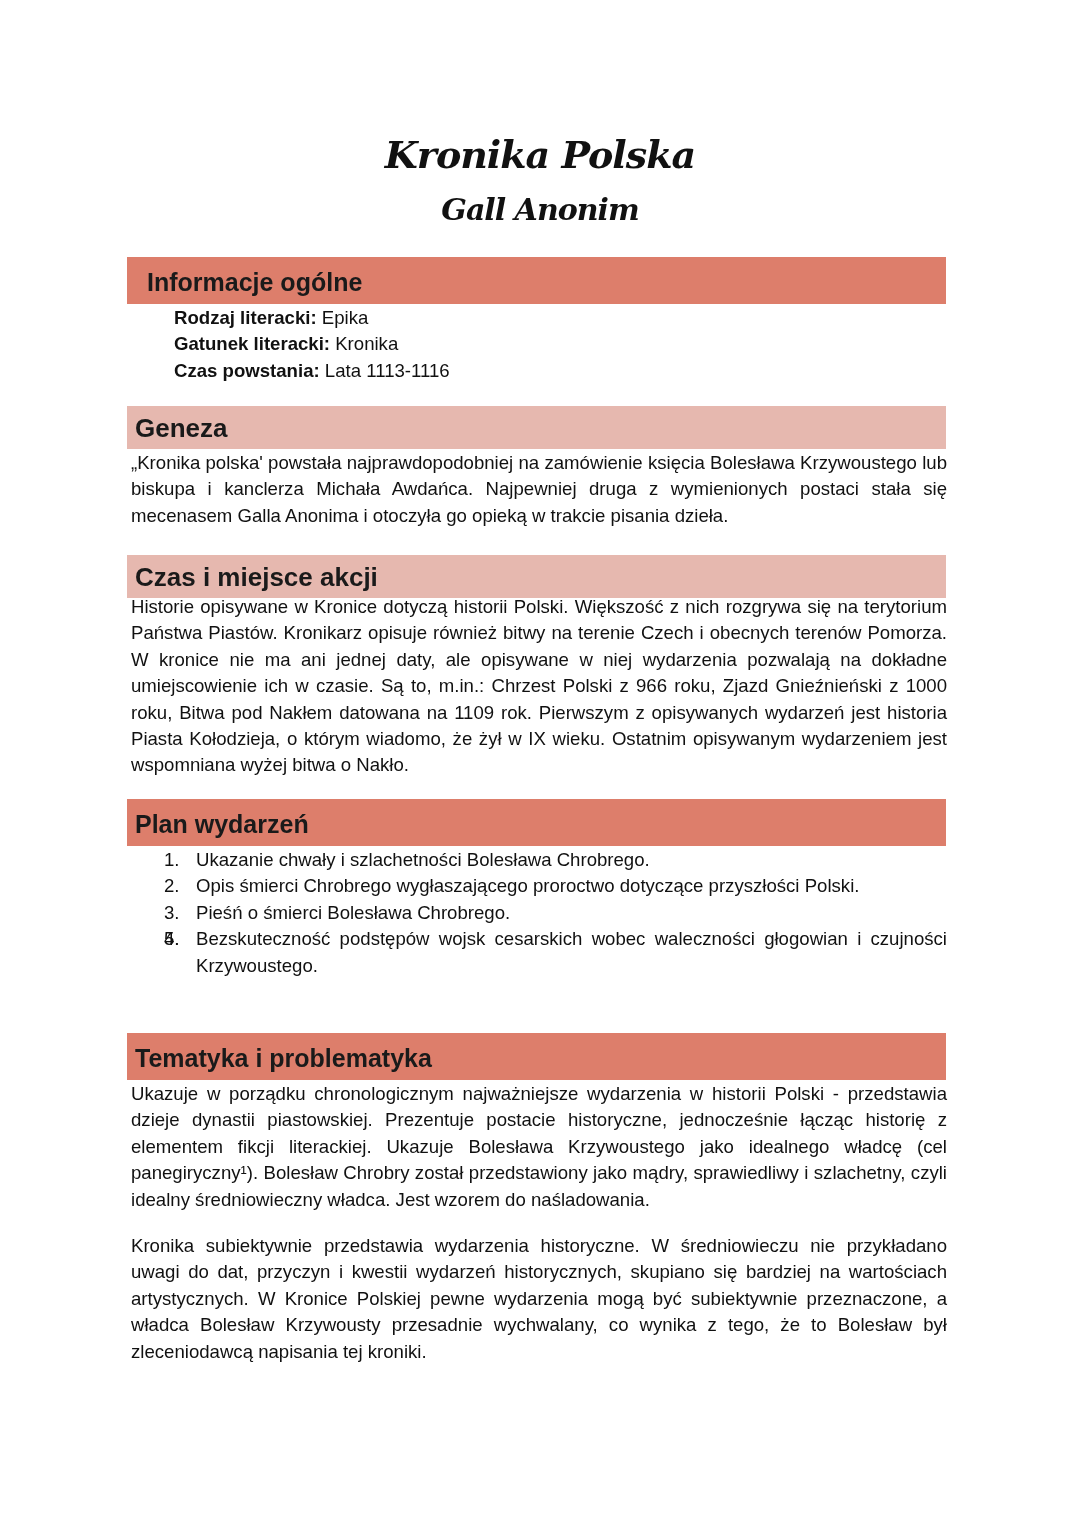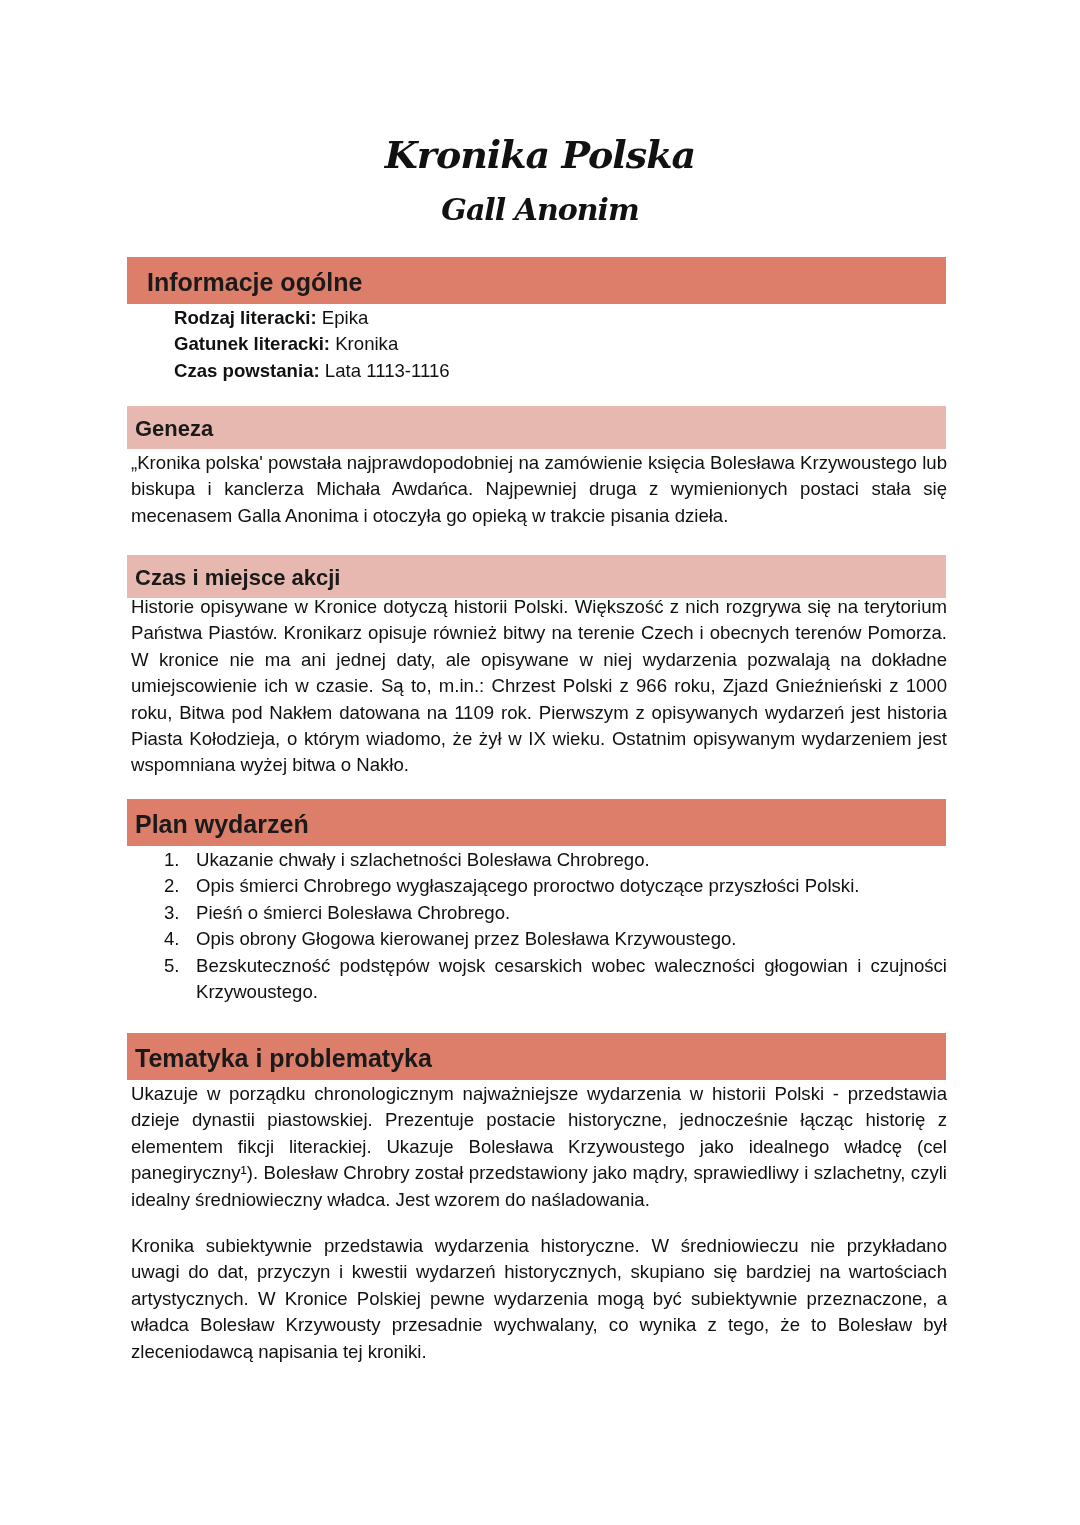--- a/index.html
+++ b/index.html
@@ -2,21 +2,21 @@
 <html><head>
 <meta charset="utf-8">
 <style>
   html, body { margin:0; padding:0; background:#ffffff; }
   body { width:1080px; height:1525px; position:relative; overflow:hidden; font-family:"Liberation Sans", sans-serif; color:#111; }
   .title { position:absolute; left:0; width:1080px; text-align:center; font-family:"DejaVu Serif", serif; font-weight:bold; font-style:italic; color:#111; }
   .t1 { top:132px; font-size:38px; letter-spacing:-1px; }
   .t2 { top:192px; font-size:30px; letter-spacing:-1px; }
   .hdr { position:absolute; left:127px; width:819px; box-sizing:border-box; padding-left:8px; font-weight:bold; color:#1a1a1a; }
   .hdr.major { background:#dd7e6b; height:47px; line-height:51px; font-size:25px; }
-  .hdr.minor { background:#e6b8af; height:43px; line-height:45px; font-size:22px; }
+  .hdr.minor { background:#e6b8af; height:43px; line-height:45px; font-size:26px; }
   .block { position:absolute; left:131px; width:816px; font-size:18.6px; line-height:26.4px; }
   .just { text-align:justify; }
   .just .last { text-align-last:left; }
   .row b { font-weight:bold; }
   ol { margin:0; padding:0; list-style:none; }
   ol li { position:relative; padding-left:65px; text-align:justify; }
   ol li .num { position:absolute; left:33px; }
   p { margin:0; }
 </style>
 </head>
@@ -41,21 +41,21 @@
 <div class="block just" style="top:594px;">
   <p class="last">Historie opisywane w Kronice dotyczą historii Polski. Większość z nich rozgrywa się na terytorium Państwa Piastów. Kronikarz opisuje również bitwy na terenie Czech i obecnych terenów Pomorza. W kronice nie ma ani jednej daty, ale opisywane w niej wydarzenia pozwalają na dokładne umiejscowienie ich w czasie. Są to, m.in.: Chrzest Polski z 966 roku, Zjazd Gnieźnieński z 1000 roku, Bitwa pod Nakłem datowana na 1109 rok. Pierwszym z opisywanych wydarzeń jest historia Piasta Kołodzieja, o którym wiadomo, że żył w IX wieku. Ostatnim opisywanym wydarzeniem jest wspomniana wyżej bitwa o Nakło.</p>
 </div>
 
 <div class="hdr major" style="top:799px;">Plan wydarzeń</div>
 <div class="block" style="top:847px;">
   <ol>
     <li class="last"><span class="num">1.</span><span>Ukazanie chwały i szlachetności Bolesława Chrobrego.</span></li>
     <li class="last"><span class="num">2.</span><span>Opis śmierci Chrobrego wygłaszającego proroctwo dotyczące przyszłości Polski.</span></li>
     <li class="last"><span class="num">3.</span><span>Pieśń o śmierci Bolesława Chrobrego.</span></li>
-    <li class="last"><span class="num">4.</span><span>Opis obrony Głogowa kierowanej przez Bolesława Krzywoustego.</span></li>
+    <li class="last"><span class="num">4.</span></li>
     <li class="last" style="text-align:justify;"><span class="num">5.</span><span>Bezskuteczność podstępów wojsk cesarskich wobec waleczności głogowian i czujności Krzywoustego.</span></li>
   </ol>
 </div>
 
 <div class="hdr major" style="top:1033px;">Tematyka i problematyka</div>
 <div class="block just" style="top:1081px;">
   <p class="last">Ukazuje w porządku chronologicznym najważniejsze wydarzenia w historii Polski - przedstawia dzieje dynastii piastowskiej. Prezentuje postacie historyczne, jednocześnie łącząc historię z elementem fikcji literackiej. Ukazuje Bolesława Krzywoustego jako idealnego władcę (cel panegiryczny¹). Bolesław Chrobry został przedstawiony jako mądry, sprawiedliwy i szlachetny, czyli idealny średniowieczny władca. Jest wzorem do naśladowania.</p>
   <p class="last" style="margin-top:20px;">Kronika subiektywnie przedstawia wydarzenia historyczne. W średniowieczu nie przykładano uwagi do dat, przyczyn i kwestii wydarzeń historycznych, skupiano się bardziej na wartościach artystycznych. W Kronice Polskiej pewne wydarzenia mogą być subiektywnie przeznaczone, a władca Bolesław Krzywousty przesadnie wychwalany, co wynika z tego, że to Bolesław był zleceniodawcą napisania tej kroniki.</p>
 </div>
 

